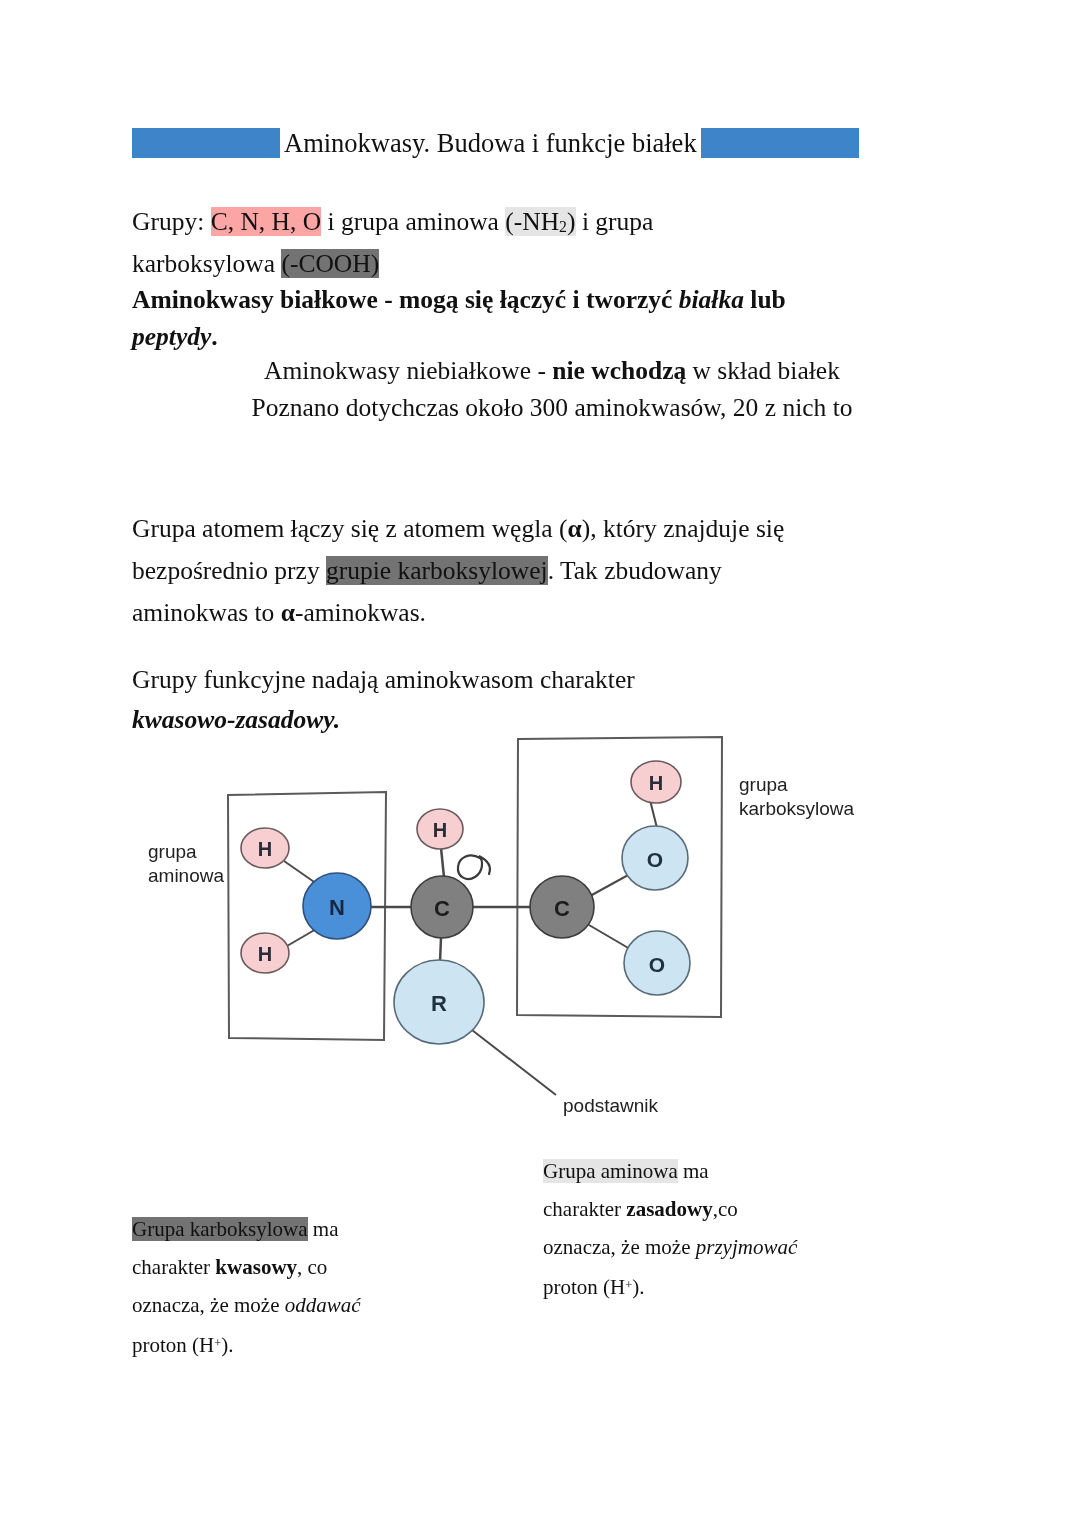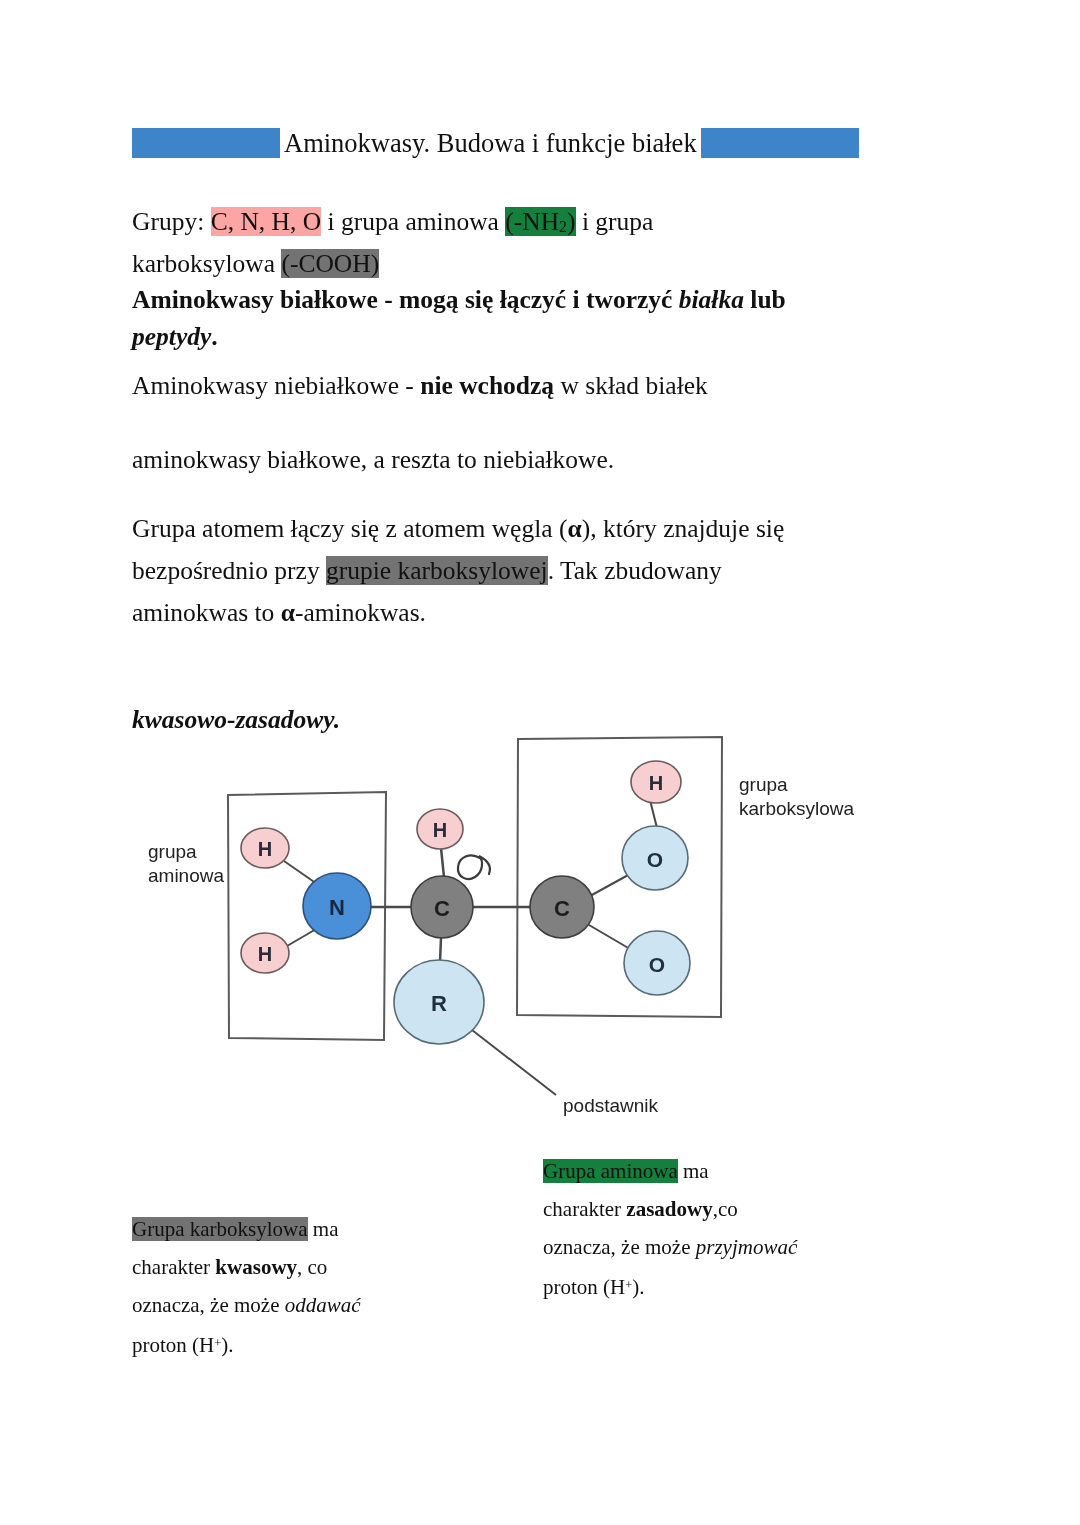--- a/index.html
+++ b/index.html
@@ -56,26 +56,26 @@
   
   .block {
     position: absolute;
     font-size: 25.5px;
     line-height: 37px;
     font-family: "Liberation Serif", serif;
     color: #111111;
   }
   .b1 { left: 132px; top: 203px;  width: 830px; }
   .b2 { left: 132px; top: 281px;  width: 830px; font-weight: bold; }
-  .b3 { left: 132px; top: 367px;  width: 840px; }
+  .b3 { left: 132px; top: 352px;  width: 840px; text-align: center; }
   .b4 { left: 132px; top: 508px;  width: 850px; line-height: 42px; }
   .b5 { left: 132px; top: 660px;  width: 840px; line-height: 40px; }
 
   .hl-yellow { background: #fca5a5; }
-  .hl-purple { background: #15803d; }
+  .hl-purple { background: #e5e5e5; }
   .hl-pink   { background: #737373; }
 
   b  { font-weight: bold; }
   i  { font-style: italic; }
   .bi { font-weight: bold; font-style: italic; }
   sub { font-size: 0.62em; vertical-align: -0.14em; }
   sup { font-size: 0.6em; vertical-align: 0.42em; }
 
   
   .diagram {
@@ -110,29 +110,29 @@
 
   <div class="block b1">
     <span>Grupy: </span><span class="hl-yellow">C, N, H, O</span><span> i grupa aminowa </span><span class="hl-purple"><span>(-NH</span><sub>2</sub><span>)</span></span><span> i grupa</span><br><span>karboksylowa </span><span class="hl-pink">(-COOH)</span>
   </div>
 
   <div class="block b2">
     <span>Aminokwasy białkowe - mogą się łączyć i tworzyć </span><i>białka</i><span> lub</span><br><i>peptydy</i><span>.</span>
   </div>
 
   <div class="block b3">
-    <span>Aminokwasy niebiałkowe  - </span><b>nie wchodzą</b><span> w skład białek</span><br><br><span>aminokwasy białkowe, a reszta to niebiałkowe.</span>
+    <span>Aminokwasy niebiałkowe  - </span><b>nie wchodzą</b><span> w skład białek</span><br><span>Poznano dotychczas około 300 aminokwasów, 20 z nich to</span><br>
   </div>
 
   <div class="block b4">
     <span>Grupa atomem łączy się z atomem węgla (</span><b>α</b><span>), który znajduje się</span><br><span>bezpośrednio przy </span><span class="hl-pink">grupie karboksylowej</span><span>. Tak zbudowany</span><br><span>aminokwas to </span><b>α</b><span>-aminokwas.</span>
   </div>
 
   <div class="block b5">
-    <br><span class="bi">kwasowo-zasadowy.</span>
+    <span>Grupy funkcyjne nadają aminokwasom charakter</span><br><span class="bi">kwasowo-zasadowy.</span>
   </div>
 
   <svg class="diagram" viewBox="0 0 1080 1525">
     <defs></defs>
 
     <path d="M 228 795 L 386 792 L 384 1040 L 229 1038 Z" fill="none" stroke="#5a5a5a" stroke-width="2"></path>
     <path d="M 518 739 L 722 737 L 721 1017 L 517 1015 Z" fill="none" stroke="#5a5a5a" stroke-width="2"></path>
 
     <line x1="284" y1="861" x2="330" y2="893" stroke="#4a4a4a" stroke-width="2"></line>
     <line x1="287" y1="946" x2="330" y2="921" stroke="#4a4a4a" stroke-width="2"></line>

